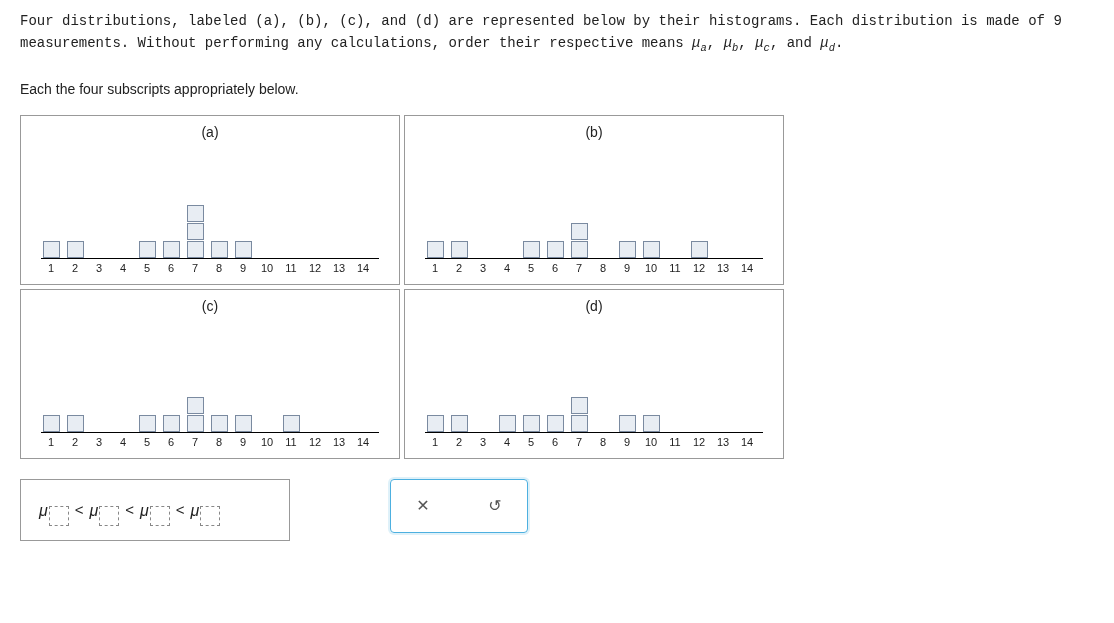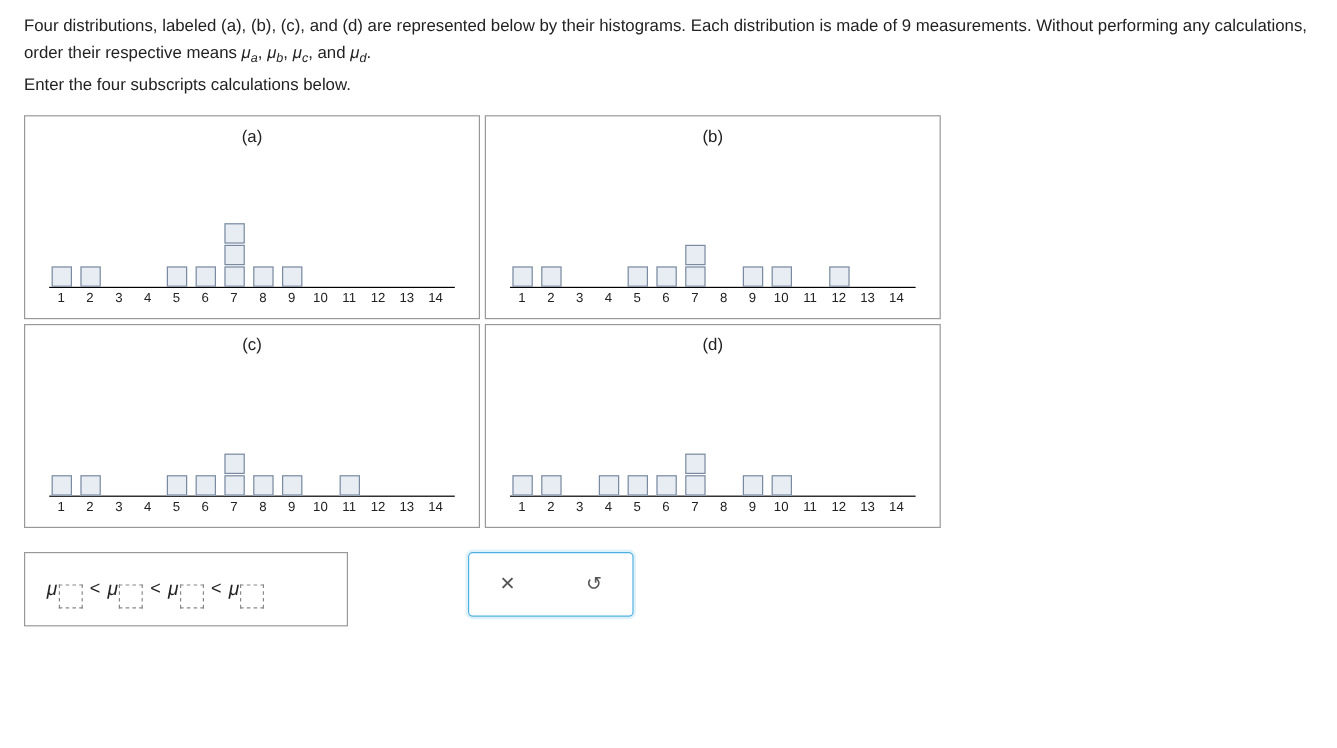--- a/index.html
+++ b/index.html
@@ -4,21 +4,21 @@
 <style>
   * { box-sizing: border-box; }
   body {
     font-family: Arial, sans-serif;
     font-size: 14px;
     color: #222;
     padding: 10px 20px;
     margin: 0;
     background: #fff;
   }
-  .problem-text { line-height: 1.6; margin-bottom: 4px; }
+  .problem-text { line-height: 1.6; margin-bottom: 24px; font-family: Liberation Mono, monospace; }
   .sub-text { margin-bottom: 18px; }
   .mu { font-style: italic; }
   .subscript { font-size: 0.75em; vertical-align: sub; font-style: italic; }
 
   .chart-grid {
     display: grid;
     grid-template-columns: 380px 380px;
     gap: 4px;
     margin-bottom: 20px;
   }
@@ -122,21 +122,21 @@
 </head>
 <body>
 
 <div class="problem-text">
   <span>Four distributions, labeled (a), (b), (c), and (d) are represented below by their histograms. Each distribution is made of </span><span>9</span><span> measurements. Without performing any calculations, order their respective means </span>
   <span class="mu"><span>μ</span><span class="subscript">a</span></span>,
   <span class="mu"><span>μ</span><span class="subscript">b</span></span>,
   <span class="mu"><span>μ</span><span class="subscript">c</span></span>,<span> and </span>
   <span class="mu"><span>μ</span><span class="subscript">d</span></span><span>.</span>
 </div>
-<div class="sub-text">Enter the four subscripts calculations below.</div>
+<div class="sub-text">Each the four subscripts appropriately below.</div>
 
 <div class="chart-grid">
   <div class="chart-panel">
     <div class="chart-title">(a)</div>
     <div class="chart-area">
         <div class="bar-slot" style="left: 0px;">
           <div class="block"></div>
         </div>
         <div class="bar-slot" style="left: 24px;">
           <div class="block"></div>

